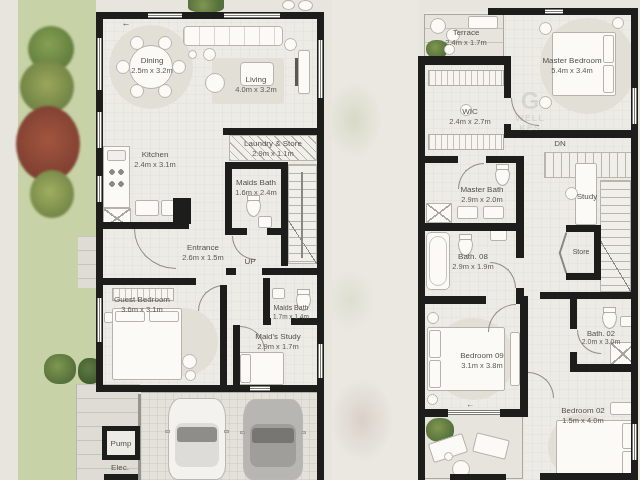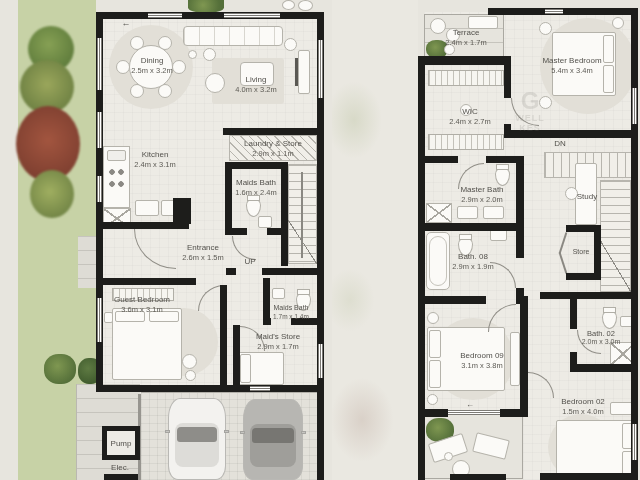--- a/index.html
+++ b/index.html
@@ -199,21 +199,21 @@
     <div class="tag" style="left:250px;top:261px">UP</div>
     <div class="room-label" style="left:142px;top:305px">
         <div>Guest Bedroom</div>
         <div class="rdims">3.6m x 3.1m</div>
       </div>
     <div class="room-label" style="left:291px;top:312px;font-size:7px">
         <div>Maids Bath</div>
         <div class="rdims" style="font-size:6.5px">1.7m x 1.4m</div>
       </div>
     <div class="room-label" style="left:278px;top:342px">
-        <div>Maid's Store</div>
+        <div>Maid's Study</div>
         <div class="rdims">2.9m x 1.7m</div>
       </div>
     <div class="tag" style="left:121px;top:443px">Pump</div>
     <div class="tag" style="left:120px;top:467px">Elec.</div>
   </div>
 
   <div class="outdoor" style="left:332px;top:0;width:86px;height:480px;background-color:#eae8e1;background-image:radial-gradient(40px 55px at 22px 120px,rgba(150,165,110,.22),transparent 70%),radial-gradient(45px 60px at 30px 420px,rgba(150,115,100,.20),transparent 70%),radial-gradient(35px 45px at 18px 300px,rgba(150,165,110,.15),transparent 70%)"></div>
 
   <div>
     <div class="floor" style="left:424px;top:12px;width:210px;height:468px"></div>
@@ -346,21 +346,21 @@
       </div>
     <div class="tag" style="left:581px;top:251px;font-size:7px">Store</div>
     <div class="room-label" style="left:482px;top:361px">
         <div>Bedroom 09</div>
         <div class="rdims">3.1m x 3.8m</div>
       </div>
     <div class="room-label" style="left:601px;top:338px;font-size:7.5px">
         <div>Bath. 02</div>
         <div class="rdims" style="font-size:7px">2.0m x 3.0m</div>
       </div>
-    <div class="room-label" style="left:583px;top:407px">
+    <div class="room-label" style="left:583px;top:416px">
         <div>Bedroom 02</div>
         <div class="rdims">1.5m x 4.0m</div>
       </div>
 
     <div class="wm" style="left:500px;top:88px;width:60px">
       <div class="wm-g">G</div>
       <div class="wm-t">WELL</div>
       <div class="wm-t">KES</div>
     </div>
   </div>

